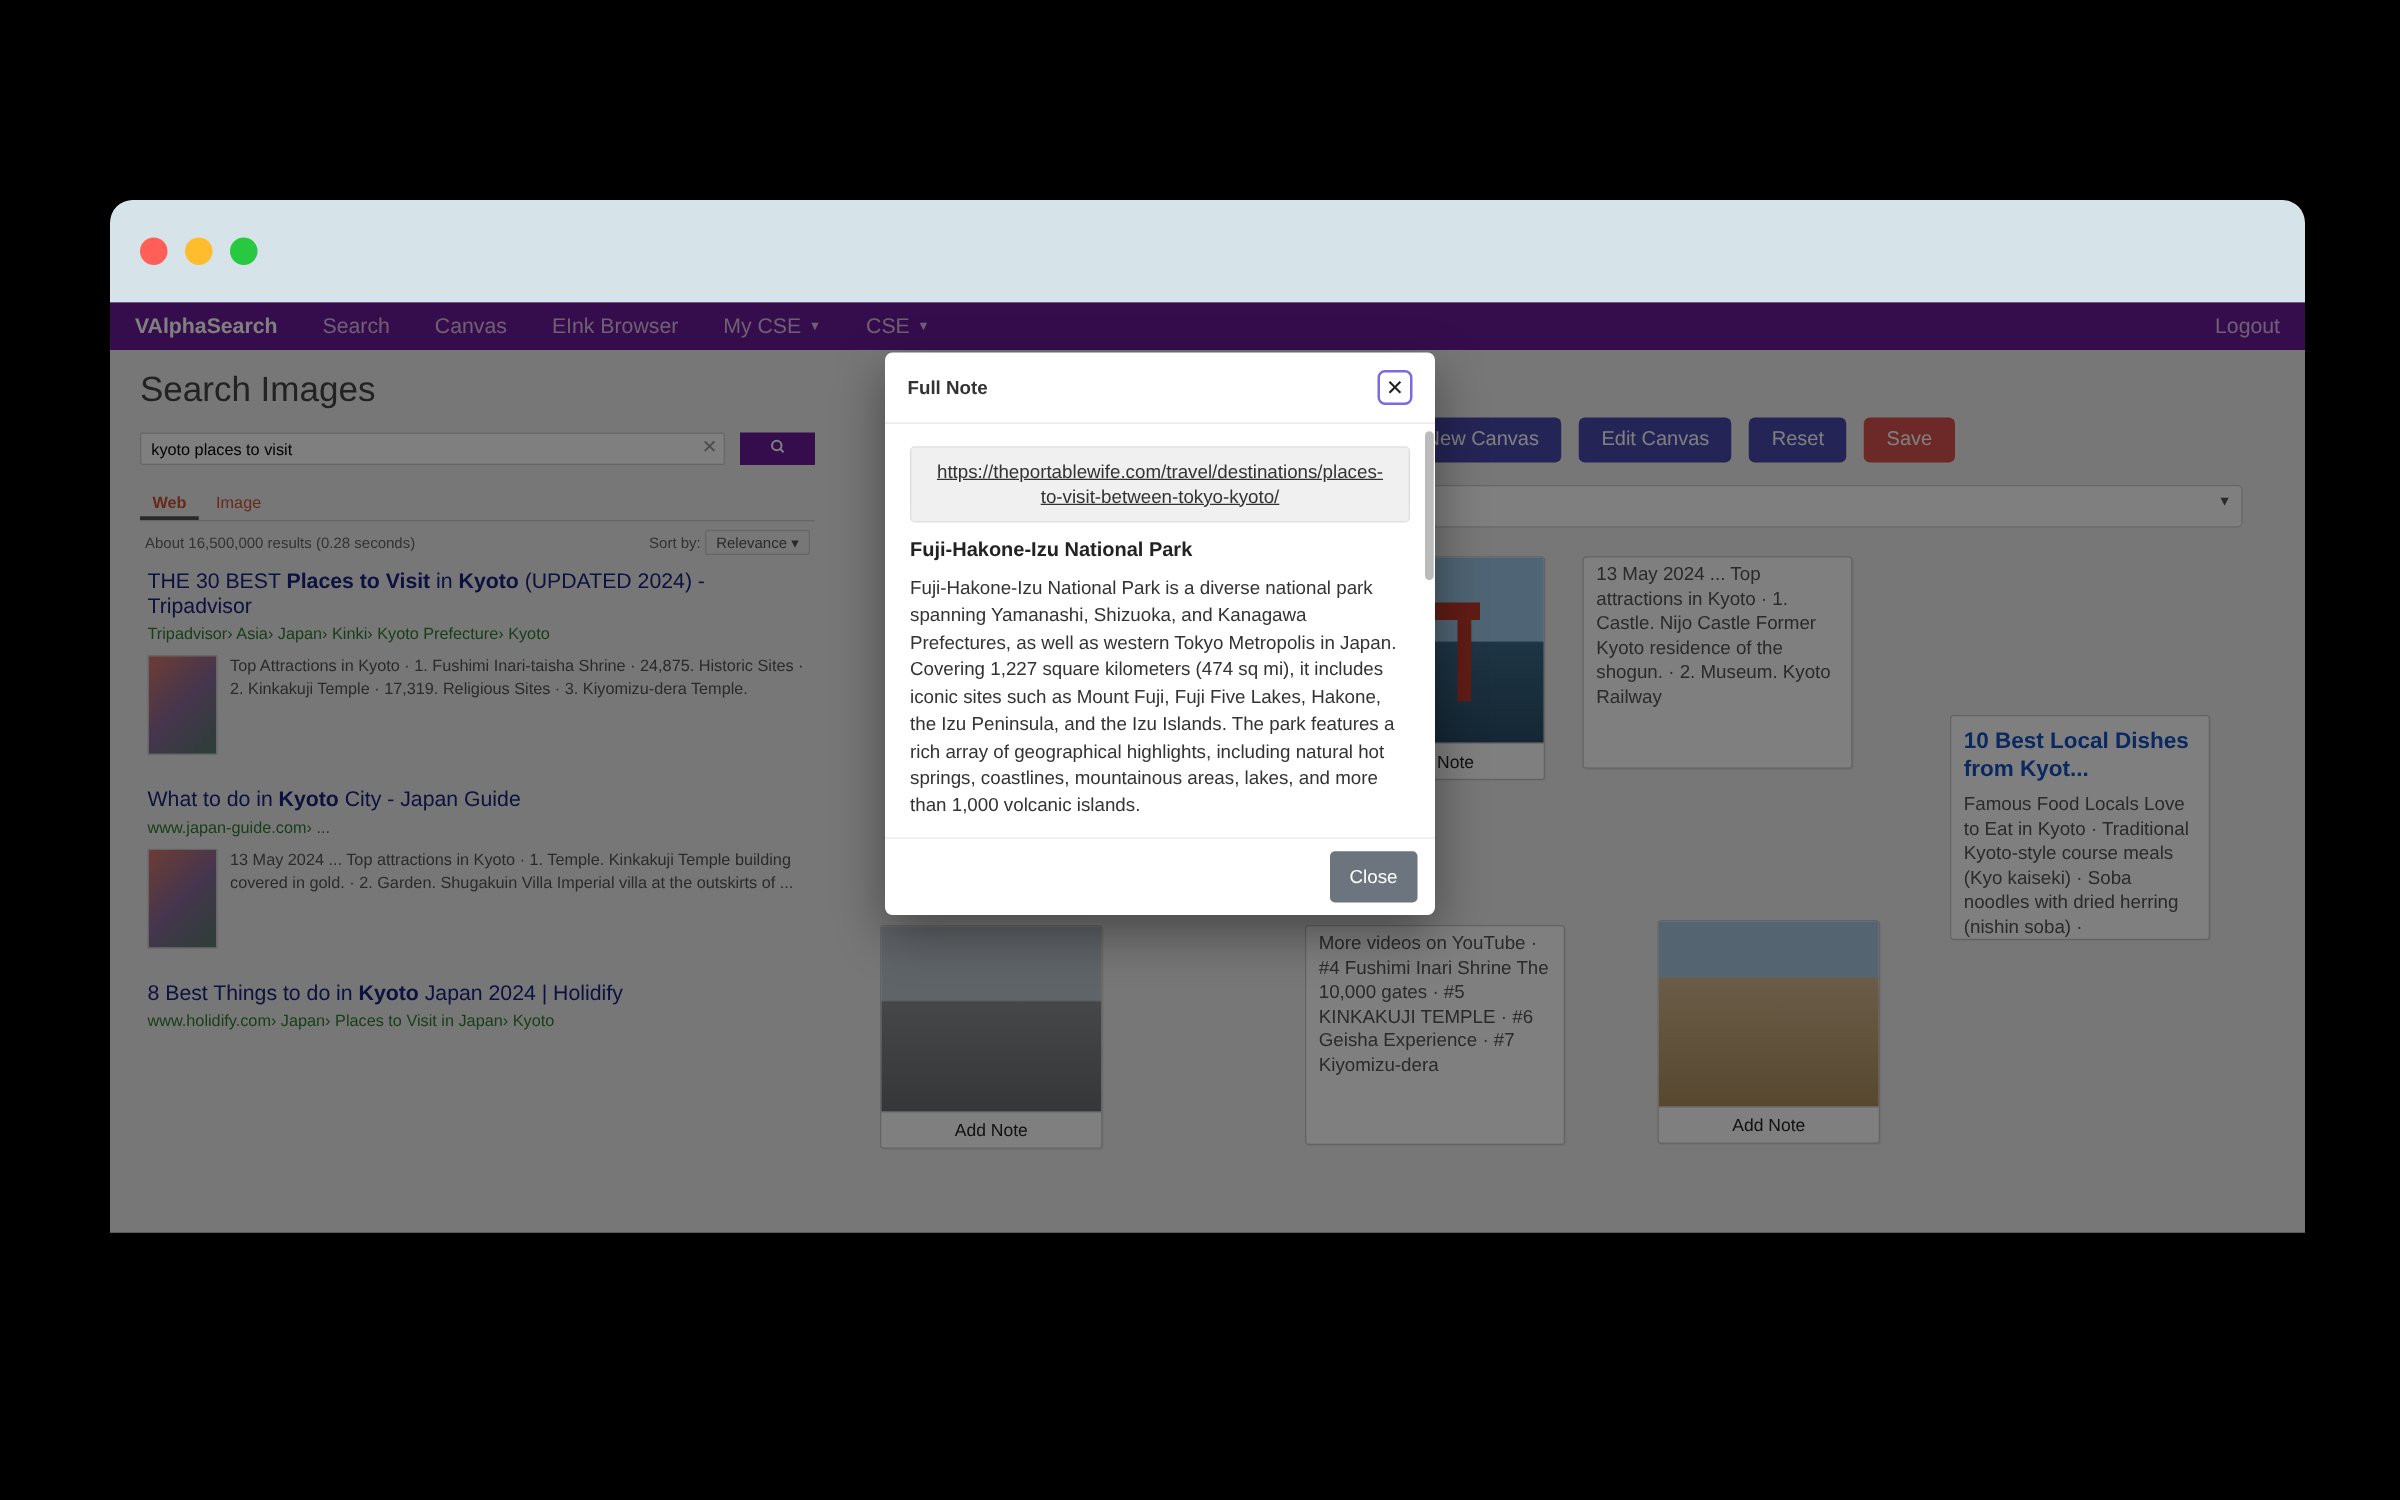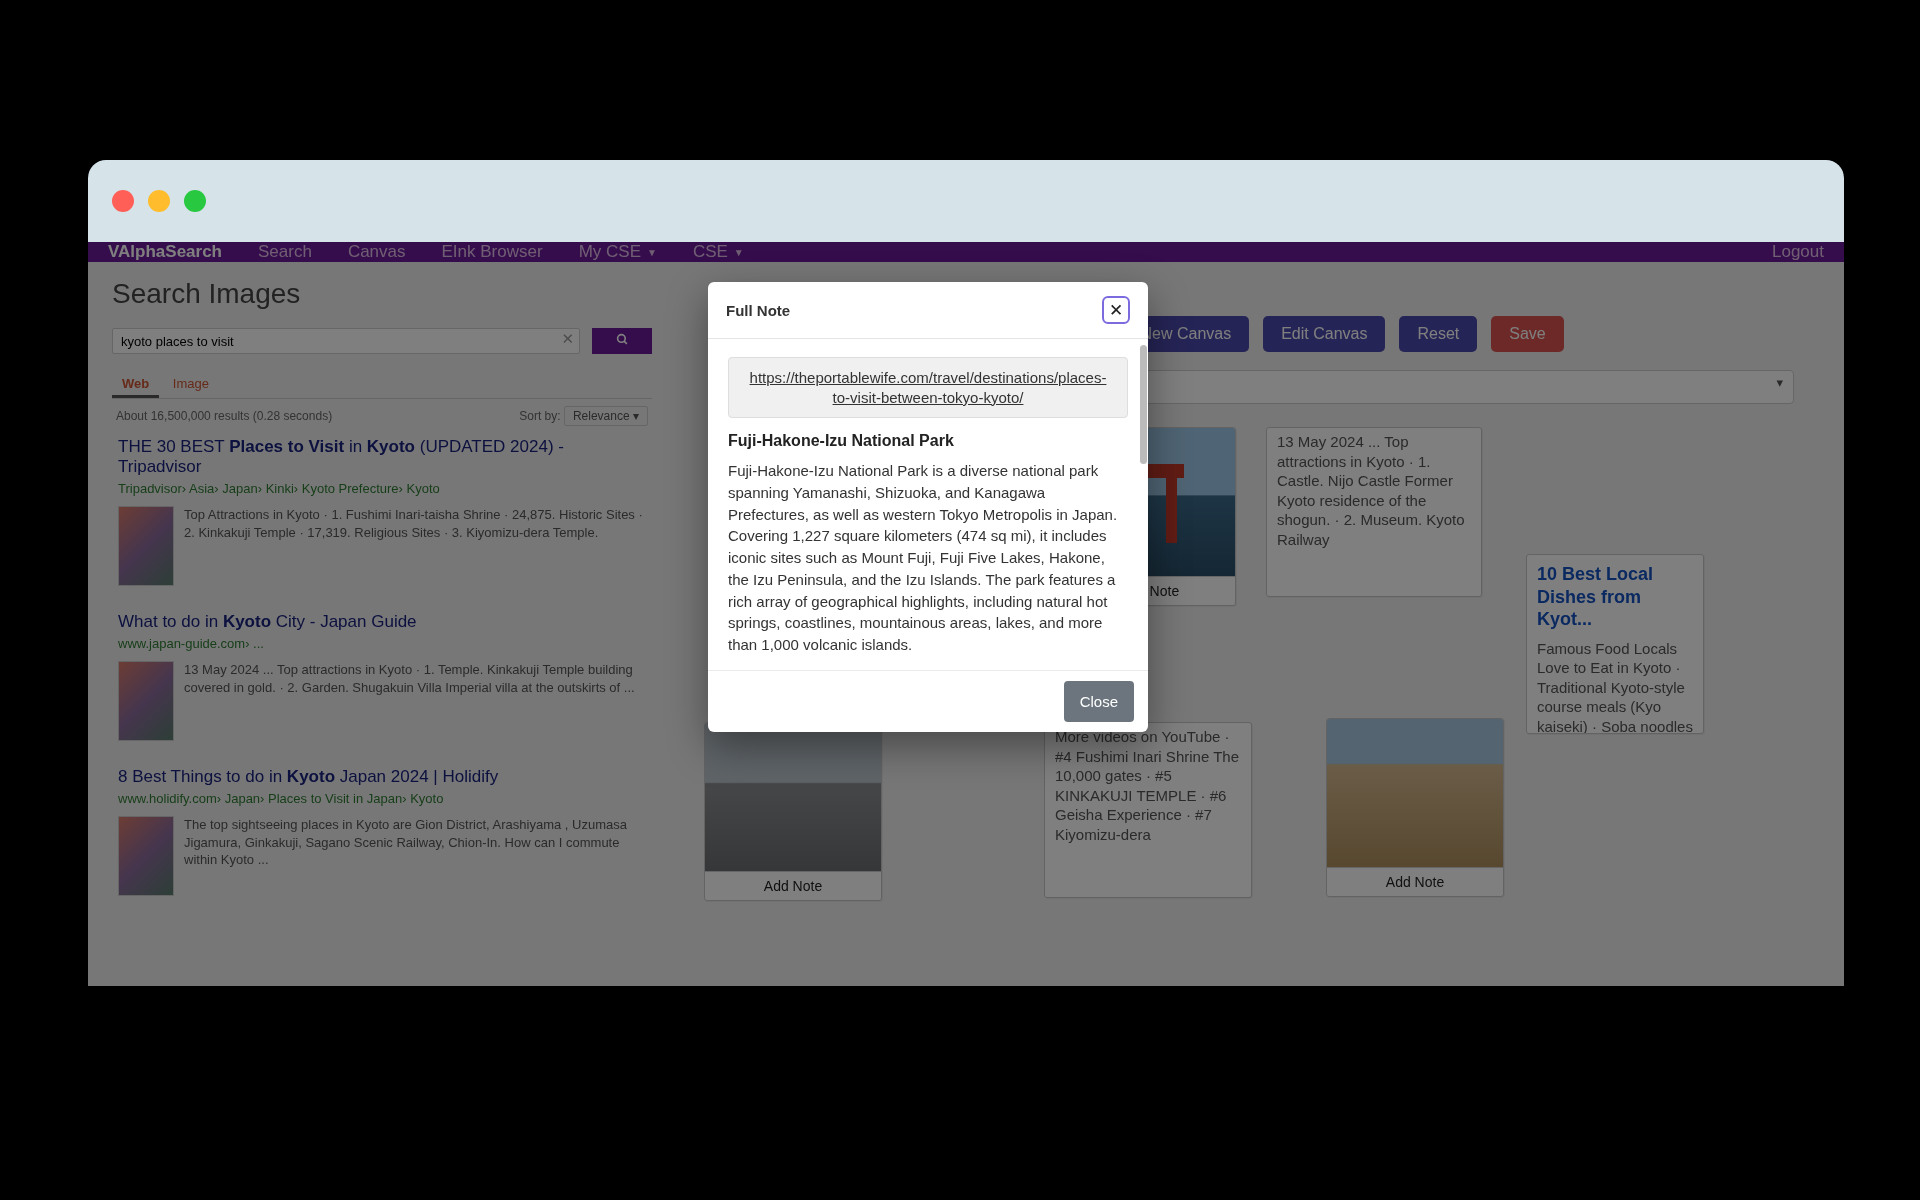--- a/index.html
+++ b/index.html
@@ -5,21 +5,21 @@
 * { box-sizing: border-box; margin: 0; padding: 0; font-family: -apple-system, "Segoe UI", Arial, sans-serif; }
 body { background: #000; width: 1920px; height: 1200px; overflow: hidden; }
 .browser-window { position: absolute; left: 88px; top: 160px; width: 1756px; height: 826px; background: #6c757d; border-radius: 18px 18px 0 0; overflow: hidden; box-shadow: 0 20px 60px rgba(0,0,0,.5); }
 .titlebar { height: 82px; background: #d6e3e9; border-radius: 18px 18px 0 0; display: flex; align-items: center; padding: 0 24px; }
 .dots { display: flex; gap: 14px; }
 .dot { width: 22px; height: 22px; border-radius: 50%; }
 .dot.r { background: #ff5f57; }
 .dot.y { background: #ffbd2e; }
 .dot.g { background: #28c840; }
 .content-area { position: relative; height: calc(100% - 82px); background: #efefef; }
-.navbar { background: #6a1b9a; height: 20px; display: flex; align-items: center; padding: 0 20px; font-size: 17px; }
+.navbar { background: #6a1b9a; height: 38px; display: flex; align-items: center; padding: 0 20px; font-size: 17px; }
 .nav-left { display: flex; gap: 36px; align-items: center; color: #e1bee7; }
 .nav-brand { color: #fff; font-weight: 600; }
 .nav-item { color: #e1bee7; cursor: pointer; display: inline-flex; align-items: center; gap: 6px; }
 .nav-right { margin-left: auto; }
 .caret { font-size: 10px; }
 .page-body { padding: 14px 24px 0 24px; display: flex; gap: 24px; height: calc(100% - 38px); position: relative; }
 .left-col { width: 540px; flex-shrink: 0; }
 h2.page-title { font-size: 28px; color: #444; font-weight: 400; margin: 2px 0 18px 0; }
 .search-row { display: flex; gap: 12px; align-items: center; }
 .search-box { flex: 1; position: relative; }
@@ -158,24 +158,20 @@
             <div class="thumb"></div>
             <div class="snippet">13 May 2024 ... Top attractions in Kyoto · 1. Temple. Kinkakuji Temple building covered in gold. · 2. Garden. Shugakuin Villa Imperial villa at the outskirts of ...</div>
           </div>
         </div>
 
         <div class="result">
           <div class="result-title">
             <span>8 Best Things to do in </span><b>Kyoto</b><span> Japan 2024 | Holidify</span>
           </div>
           <div class="result-path">www.holidify.com› Japan› Places to Visit in Japan› Kyoto</div>
-          <div class="result-body">
-            <div class="thumb"></div>
-            <div class="snippet">The top sightseeing places in Kyoto are Gion District, Arashiyama , Uzumasa Jigamura, Ginkakuji, Sagano Scenic Railway, Chion-In. How can I commute within Kyoto ...</div>
-          </div>
         </div>
       </div>
 
       <div class="right-col">
         <div class="toolbar">
           <div style="width:380px"></div>
           <button class="btn blue">Create New Canvas</button>
           <button class="btn blue">Edit Canvas</button>
           <button class="btn blue">Reset</button>
           <button class="btn red">Save</button>
@@ -197,21 +193,21 @@
             <div class="card-img torii" style="height:148px;">
                 <div class="torii-gate"></div>
               </div>
             <div class="add-note">Add Note</div>
           </div>
 
           <div class="card" style="left:590px; top:5px; width:216px; height:170px;">
             <div class="card-text">13 May 2024 ... Top attractions in Kyoto · 1. Castle. Nijo Castle Former Kyoto residence of the shogun. · 2. Museum. Kyoto Railway</div>
           </div>
 
-          <div class="card" style="left:850px; top:132px; width:178px; height:180px;">
+          <div class="card" style="left:884px; top:132px; width:208px; height:180px;">
             <div class="card-title">10 Best Local Dishes from Kyot...</div>
             <div class="card-text">Famous Food Locals Love to Eat in Kyoto · Traditional Kyoto-style course meals (Kyo kaiseki) · Soba noodles with dried herring (nishin soba) ·</div>
           </div>
 
           <div class="card" style="left:28px; top:300px; width:178px;">
             <div class="card-img pagoda" style="height:148px;"></div>
             <div class="add-note">Add Note</div>
           </div>
 
           <div class="card" style="left:368px; top:300px; width:208px; height:176px;">

